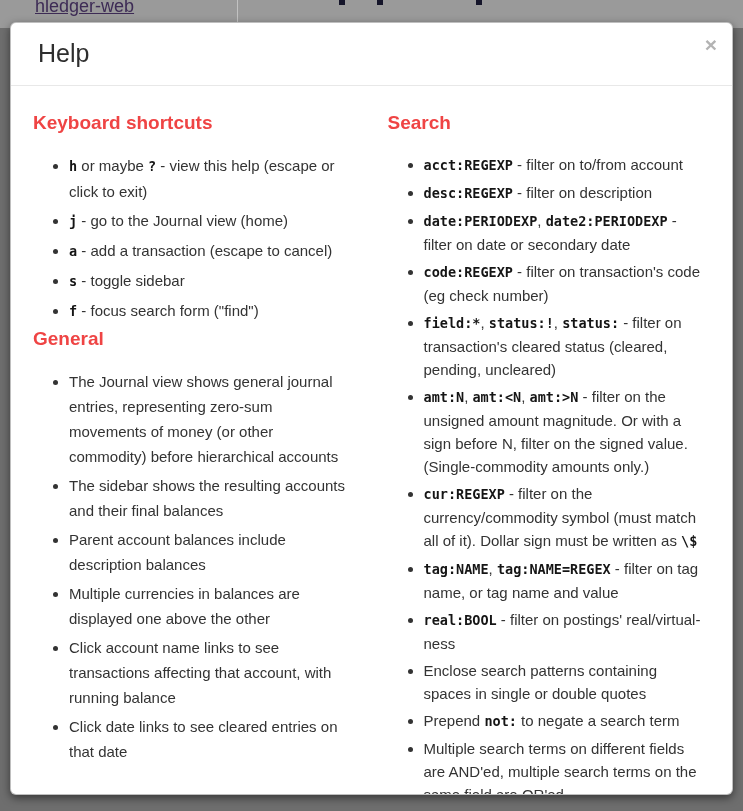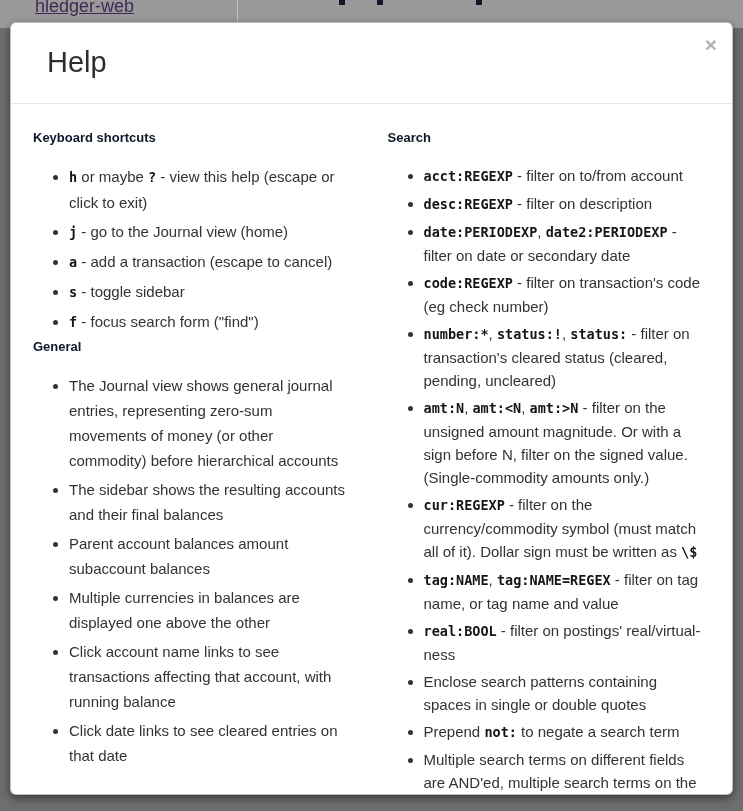--- a/index.html
+++ b/index.html
@@ -40,40 +40,40 @@
     border-radius: 6px;
     box-shadow: 0 3px 9px rgba(0,0,0,0.5);
     overflow: hidden;
   }
   .modal-header {
     position: relative;
     padding: 7px 20px 9px 20px;
     border-bottom: 1px solid #e8e8e8;
   }
   .modal-title {
-    margin: 16px; font-size: 29px; font-weight: 400;
+    margin: 7px; font-size: 25px; font-weight: 400;
     line-height: 32px; color: #2e2e2e;
   }
   .close-btn {
     position: absolute; right: 15px; top: 13px;
     background: none; border: none; padding: 0;
     font-size: 21px; line-height: 18px; font-weight: 700;
     color: #b3b3b3; cursor: pointer;
     font-family: "Liberation Sans", sans-serif;
   }
   .modal-body {
     padding: 11px 20px 20px 16px;
     display: grid;
     grid-template-columns: 1fr 1fr;
     column-gap: 24px;
     align-items: start;
   }
   h4.section-heading {
     margin: 15px 0 0 6px;
-    font-size: 13px; font-weight: 700; color: #0f172a;
+    font-size: 19px; font-weight: 700; color: #ef4444;
   }
   h4.follow-heading { margin-top: 4px; }
   ul.help-list {
     margin: 19px 0 0 0;
     padding: 0 0 0 38px;
     color: #333;
     font-size: 15px;
   }
   .col-left ul.help-list li { line-height: 25px; }
   .col-right ul.help-list li { line-height: 23px; }
@@ -110,34 +110,34 @@
           <li><code>h</code> or maybe <code>?</code> - view this help (escape or click to exit)</li>
           <li><code>j</code> - go to the Journal view (home)</li>
           <li><code>a</code> - add a transaction (escape to cancel)</li>
           <li><code>s</code> - toggle sidebar</li>
           <li><code>f</code> - focus search form ("find")</li>
         </ul>
       <h4 class="section-heading follow-heading">General</h4>
       <ul class="help-list">
           <li>The Journal view shows general journal entries, representing zero-sum movements of money (or other commodity) before hierarchical accounts</li>
           <li>The sidebar shows the resulting accounts and their final balances</li>
-          <li>Parent account balances amount subaccount balances</li>
+          <li>Parent account balances include description balances</li>
           <li>Multiple currencies in balances are displayed one above the other</li>
           <li>Click account name links to see transactions affecting that account, with running balance</li>
           <li>Click date links to see cleared entries on that date</li>
         </ul>
     </div>
     <div class="col-right">
       <h4 class="section-heading">Search</h4>
       <ul class="help-list">
           <li><code>acct:REGEXP</code> - filter on to/from account</li>
           <li><code>desc:REGEXP</code> - filter on description</li>
           <li><code>date:PERIODEXP</code>, <code>date2:PERIODEXP</code> - filter on date or secondary date</li>
           <li><code>code:REGEXP</code> - filter on transaction's code (eg check number)</li>
-          <li><code>number:*</code>, <code>status:!</code>, <code>status:</code> - filter on transaction's cleared status (cleared, pending, uncleared)</li>
+          <li><code>field:*</code>, <code>status:!</code>, <code>status:</code> - filter on transaction's cleared status (cleared, pending, uncleared)</li>
           <li><code>amt:N</code>, <code>amt:&lt;N</code>, <code>amt:&gt;N</code> - filter on the unsigned amount magnitude. Or with a sign before N, filter on the signed value. (Single-commodity amounts only.)</li>
           <li><code>cur:REGEXP</code> - filter on the currency/commodity symbol (must match all of it). Dollar sign must be written as <code>\$</code></li>
           <li><code>tag:NAME</code>, <code>tag:NAME=REGEX</code> - filter on tag name, or tag name and value</li>
           <li><code>real:BOOL</code> - filter on postings' real/virtual-ness</li>
           <li>Enclose search patterns containing spaces in single or double quotes</li>
           <li>Prepend <code>not:</code> to negate a search term</li>
           <li>Multiple search terms on different fields are AND'ed, multiple search terms on the same field are OR'ed</li>
           <li>These search terms also work with command-line hledger</li>
         </ul>
     </div>

